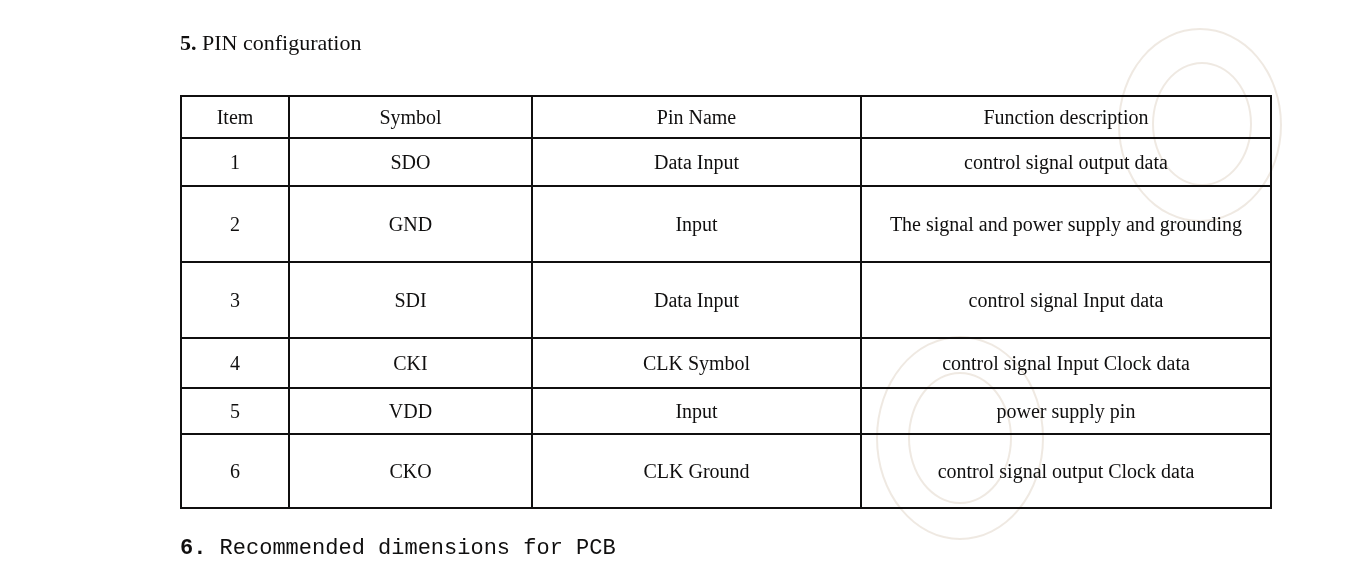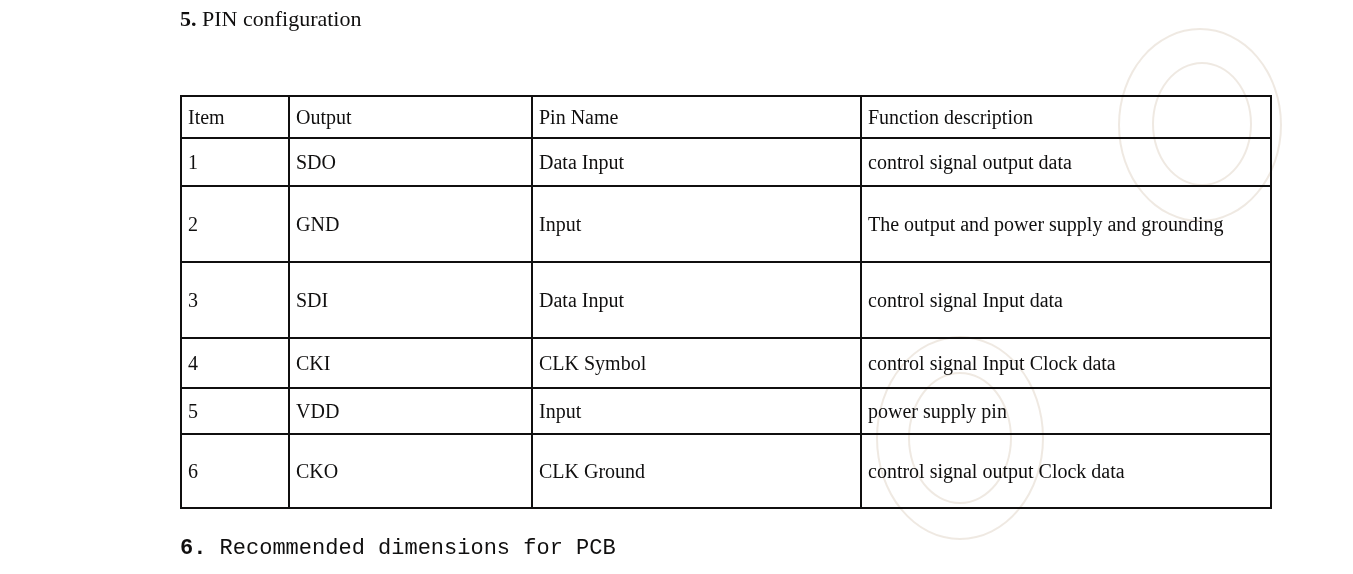--- a/index.html
+++ b/index.html
@@ -42,41 +42,41 @@
     font-size: 22px;
     line-height: 26px;
     white-space: nowrap;
   }
   .section-heading .num {
     font-weight: bold;
   }
   .section-heading .txt {
     font-weight: normal;
   }
-  #heading-pin { top: 6px; }
+  #heading-pin { top: 30px; }
   #heading-pcb { top: 536px; font-family: Liberation Mono, monospace; }
 
   .pin-table {
     position: absolute;
     left: 180px;
     top: 95px;
     width: 1090px;
     border-collapse: collapse;
     table-layout: fixed;
     background: transparent;
   }
   .pin-table col.c-item { width: 108px; }
   .pin-table col.c-symbol { width: 243px; }
   .pin-table col.c-pinname { width: 329px; }
   .pin-table col.c-func { width: 410px; }
 
   .pin-table th,
   .pin-table td {
     border: 2px solid #100f0f;
-    text-align: left;
+    text-align: center;
     vertical-align: middle;
     font-size: 20px;
     line-height: 26px;
     font-weight: normal;
     padding: 0 6px;
     background: transparent;
   }
 
   .pin-table thead th { height: 40px; }
   .r-h1 td { height: 46px; }
@@ -104,37 +104,37 @@
   <table class="pin-table">
     <colgroup>
       <col class="c-item">
       <col class="c-symbol">
       <col class="c-pinname">
       <col class="c-func">
     </colgroup>
     <thead>
       <tr>
         <th>Item</th>
-        <th>Output</th>
+        <th>Symbol</th>
         <th>Pin Name</th>
         <th>Function description</th>
       </tr>
     </thead>
     <tbody>
       <tr class="r-h1">
         <td>1</td>
         <td>SDO</td>
         <td>Data Input</td>
         <td>control signal output data</td>
       </tr>
       <tr class="r-h2">
         <td>2</td>
         <td>GND</td>
         <td>Input</td>
-        <td>The output and power supply and grounding</td>
+        <td>The signal and power supply and grounding</td>
       </tr>
       <tr class="r-h3">
         <td>3</td>
         <td>SDI</td>
         <td>Data Input</td>
         <td>control signal Input data</td>
       </tr>
       <tr class="r-h4">
         <td>4</td>
         <td>CKI</td>

